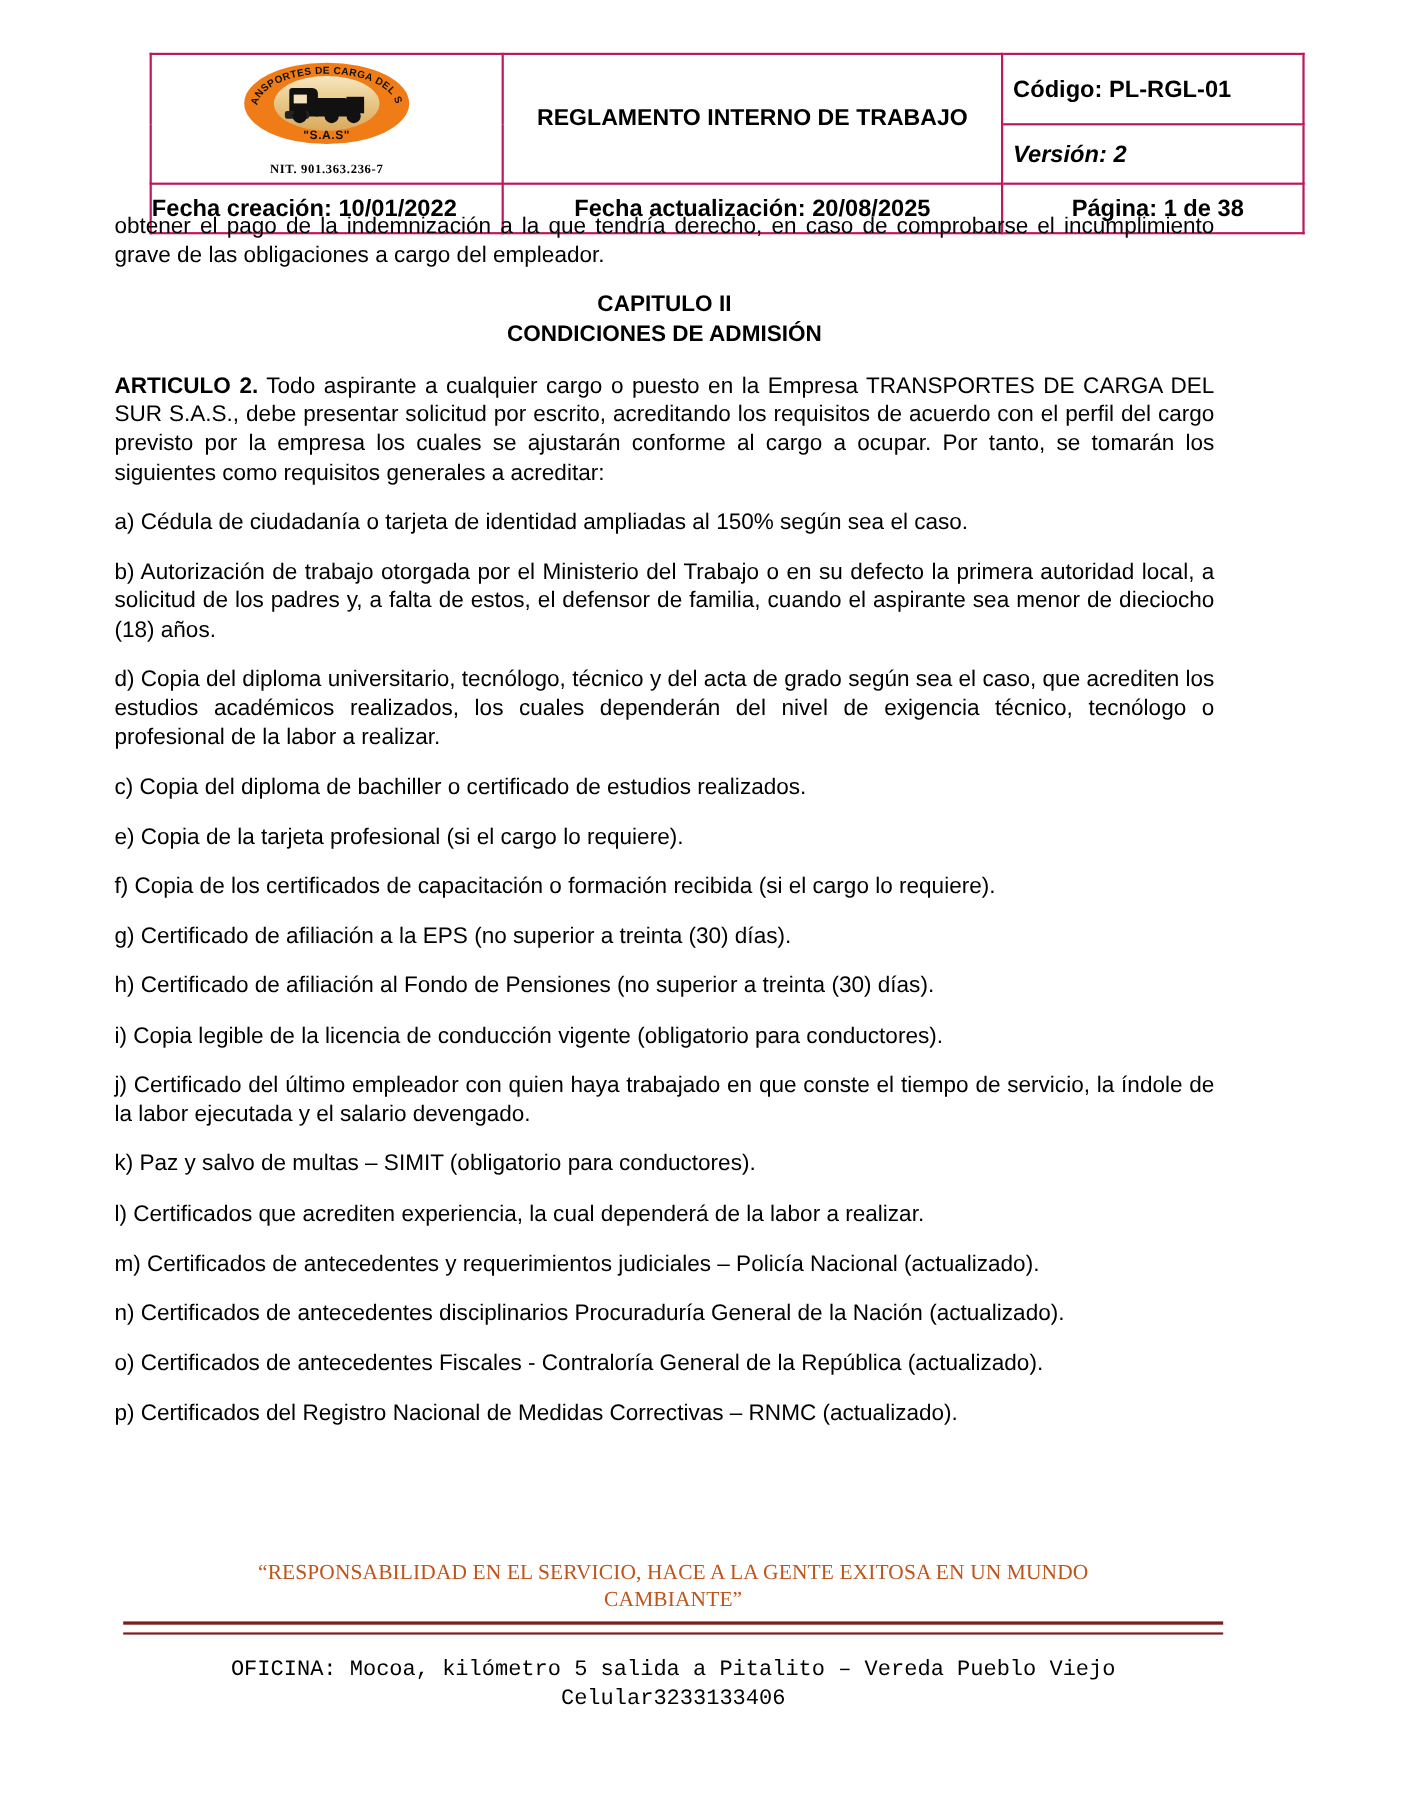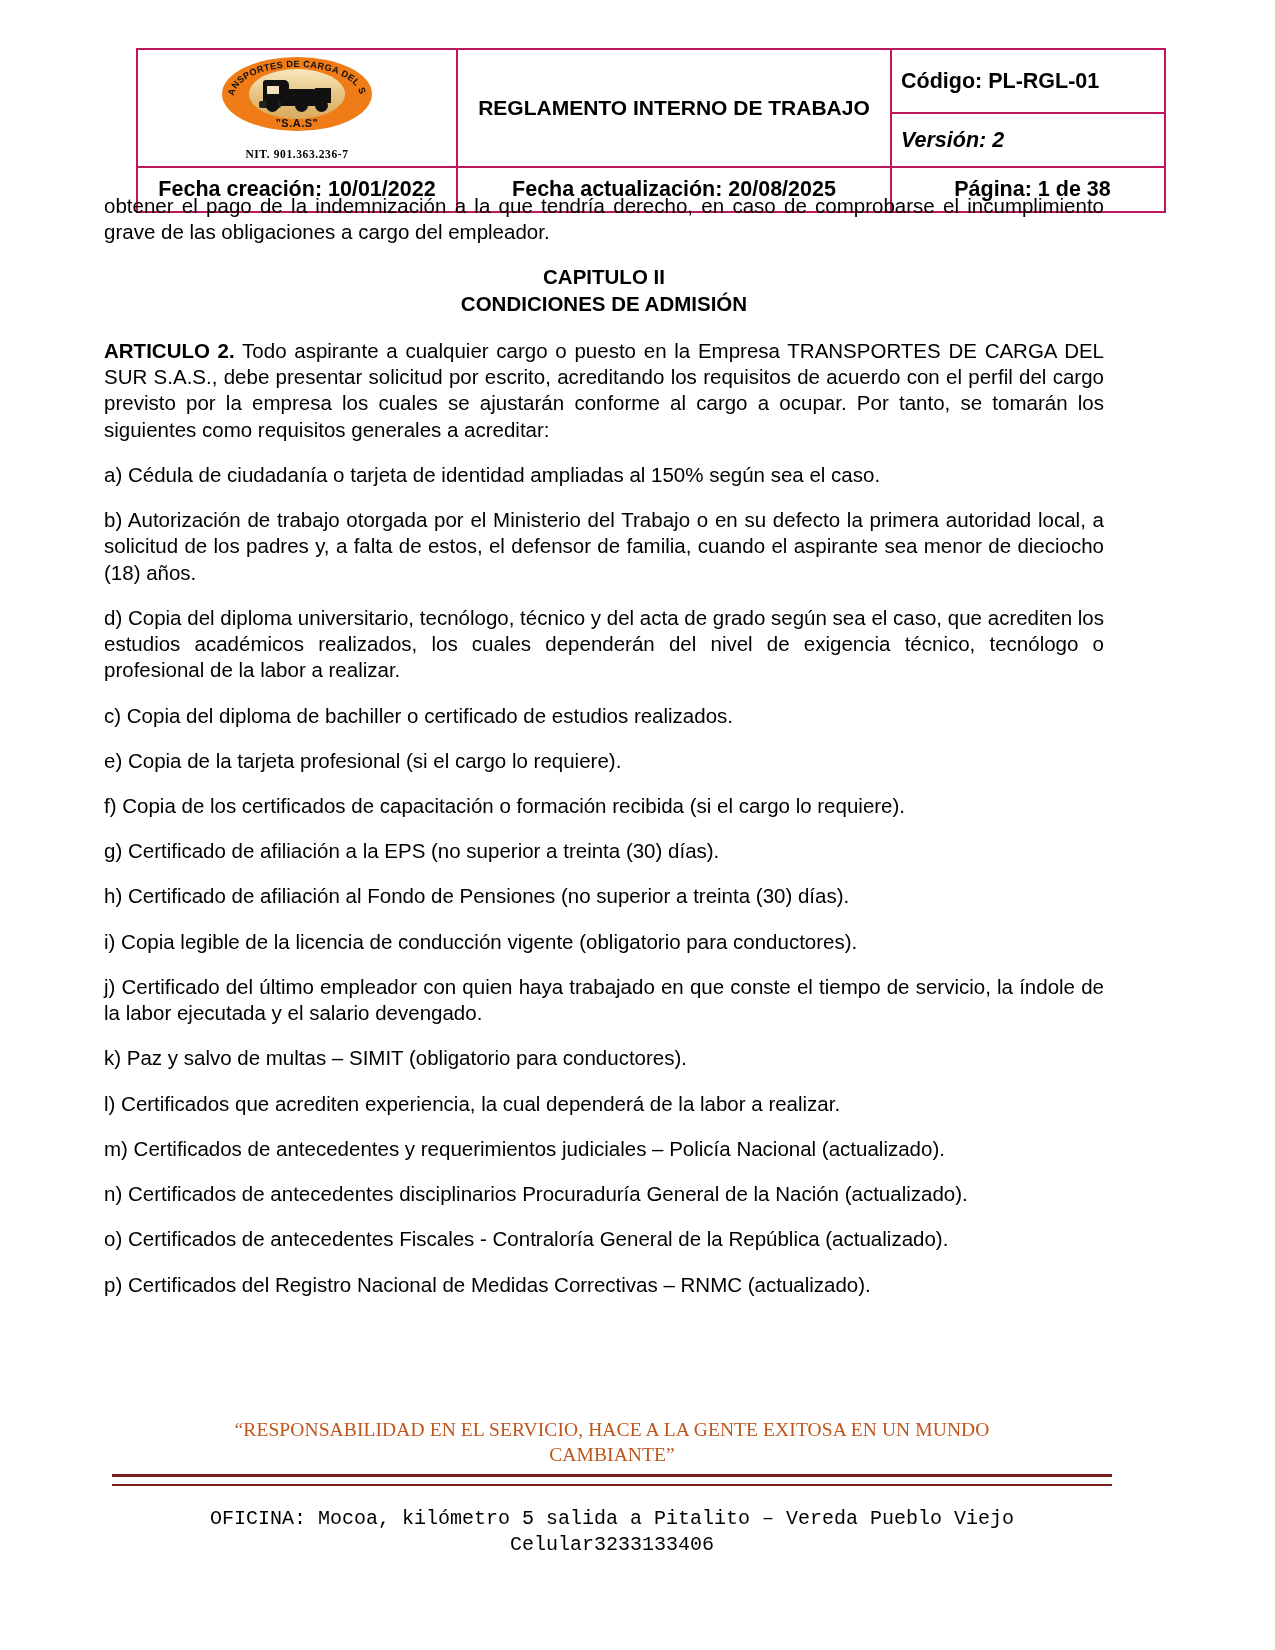--- a/index.html
+++ b/index.html
@@ -172,41 +172,41 @@
     color: #000;
   }
 
   .cell-title {
     width: 392px;
     height: 96px;
     text-align: center;
     font-weight: bold;
     font-size: 21px;
     line-height: 1.12;
-    padding: 4px 20px !important;
+    padding: 4px 30px !important;
   }
 
   .cell-codigo, .cell-version {
     width: 263px;
     font-weight: bold;
     font-size: 21.5px;
     padding: 5px 0 5px 9px !important;
   }
   .cell-codigo { height: 52px; }
   .cell-version { height: 42px; font-style: italic; }
 
   .cell-fecha-creacion,
   .cell-fecha-actualizacion,
   .cell-pagina {
     height: 38px;
     font-weight: bold;
     font-size: 21.5px;
     padding: 2px 0 3px 0 !important;
   }
-  .cell-fecha-creacion { text-align: center; }
+  .cell-fecha-creacion { text-align: left; }
   .cell-fecha-actualizacion { text-align: center; }
   .cell-pagina { padding-left: 9px !important; text-align: center; }
 
   
   .body-area {
     position: absolute;
     left: 104px;
     top: 193px;
     width: 1000px;
   }

